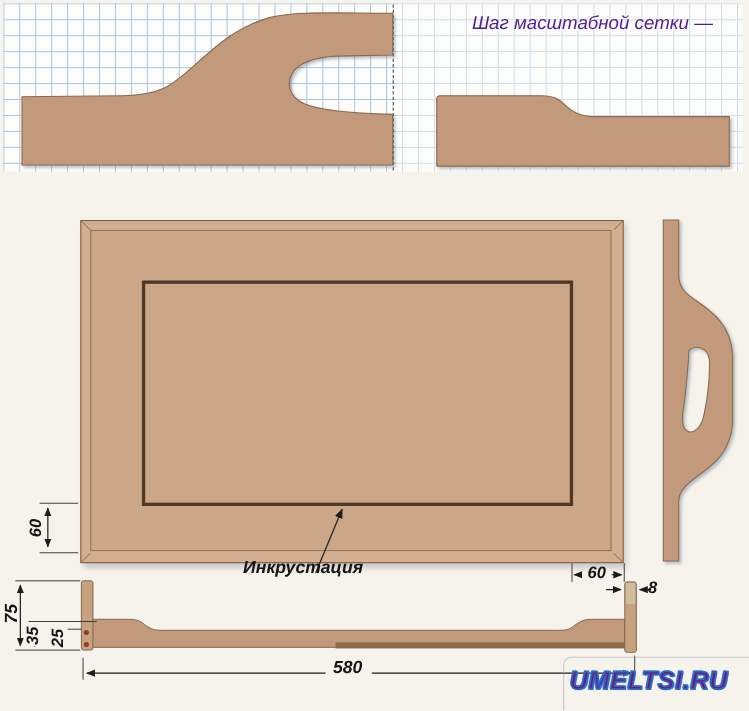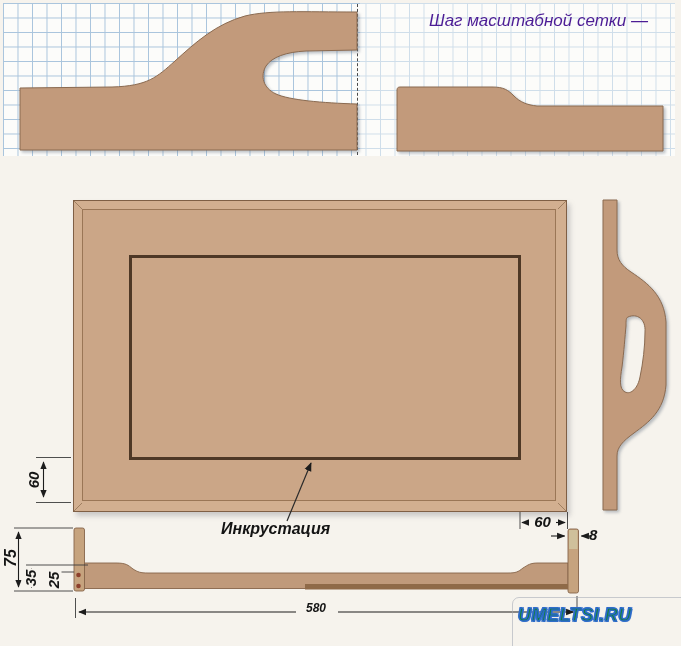--- a/index.html
+++ b/index.html
@@ -35,29 +35,29 @@
     background:#cba687;border:1px solid #9a7656;box-sizing:border-box;}
   #inlay{left:46px;top:45px;width:386px;height:199px;
     border:3px solid #4e3826;}
 
   
   .dim{position:absolute;color:#151515;font-weight:bold;font-style:italic;
     font-size:15px;white-space:nowrap;}
   .rot{transform:translate(-50%,-50%) rotate(-90deg);}
   .ctr{transform:translate(-50%,-50%);}
   .maskbg{background:#f6f3ed;padding:0 1px;}
-  #lbl-inlay{left:221px;top:520px;font-size:16px;font-weight:bold;
+  #lbl-inlay{left:221px;top:508px;font-size:16px;font-weight:bold;
     font-style:italic;color:#141414;}
-  #dim-580{font-size:12px;}
+  #dim-580{font-size:16px;}
 
   
   #wm-box{left:512px;top:597px;width:180px;height:70px;
     border:1px solid rgba(160,166,178,.55);border-radius:7px;}
-  #watermark{left:518px;top:605px;font-size:18px;font-weight:bold;
-    font-style:italic;letter-spacing:.5px;color:#15803d;
+  #watermark{left:518px;top:605px;font-size:23px;font-weight:bold;
+    font-style:italic;letter-spacing:.5px;color:#701a75;
     -webkit-text-stroke:1.4px #2a69c8;
     text-shadow:0 0 2px #8fb2e4,1px 1px 0 #2a69c8,-1px -1px 0 #2a69c8;}
 </style>
 </head>
 <body>
 
 <div class="abs" id="grid-band"></div>
 <div class="abs" id="grid-fade"></div>
 <div class="abs" id="fold-line"></div>
 

